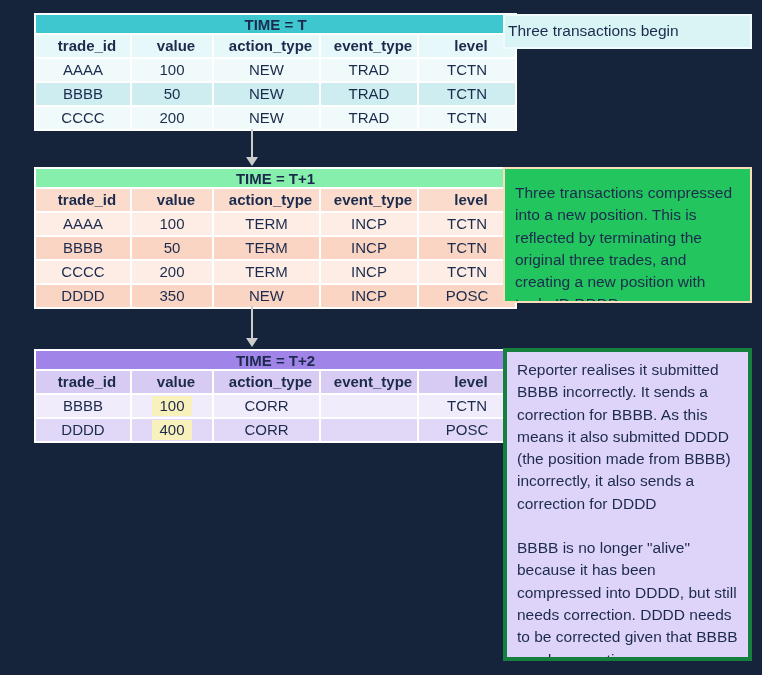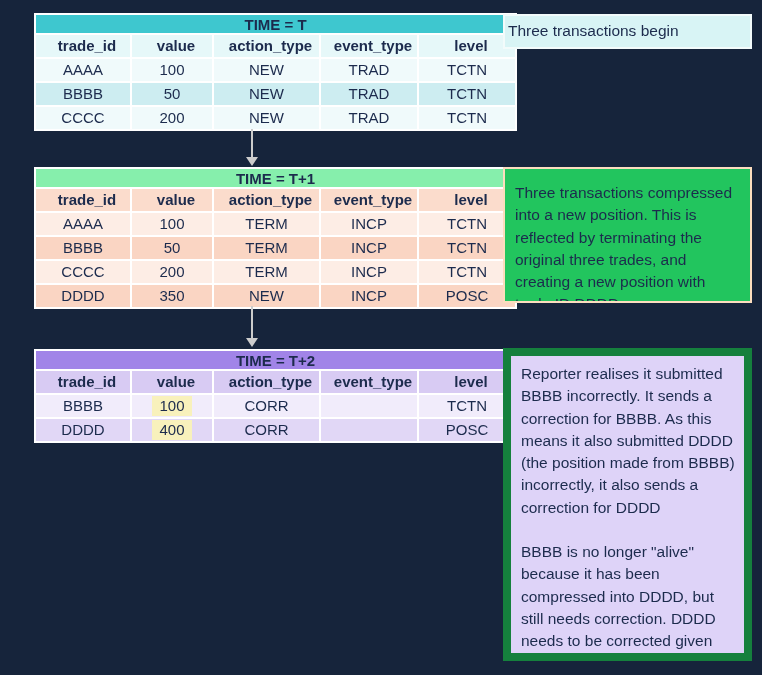--- a/index.html
+++ b/index.html
@@ -82,21 +82,21 @@
     background:#D8F4F5;border:2px solid #F2FBFB;
     padding:4px 3px;
   }
   #note2{
     top:167px;height:136px;
     background:#22c55e;border:2px solid #FBDDBE;
     padding:13px 8px 8px 10px;
   }
   #note3{
     top:348px;height:313px;
-    background:#DED3F8;border:8px solid #15803d;
+    background:#DED3F8;border:4px solid #15803d;
     padding:7px 8px 8px 10px;
   }
   .note p{margin:0;}
   .note p + p{margin-top:22px;}
 </style>
 </head>
 <body>
 
 <div class="stage">
 

